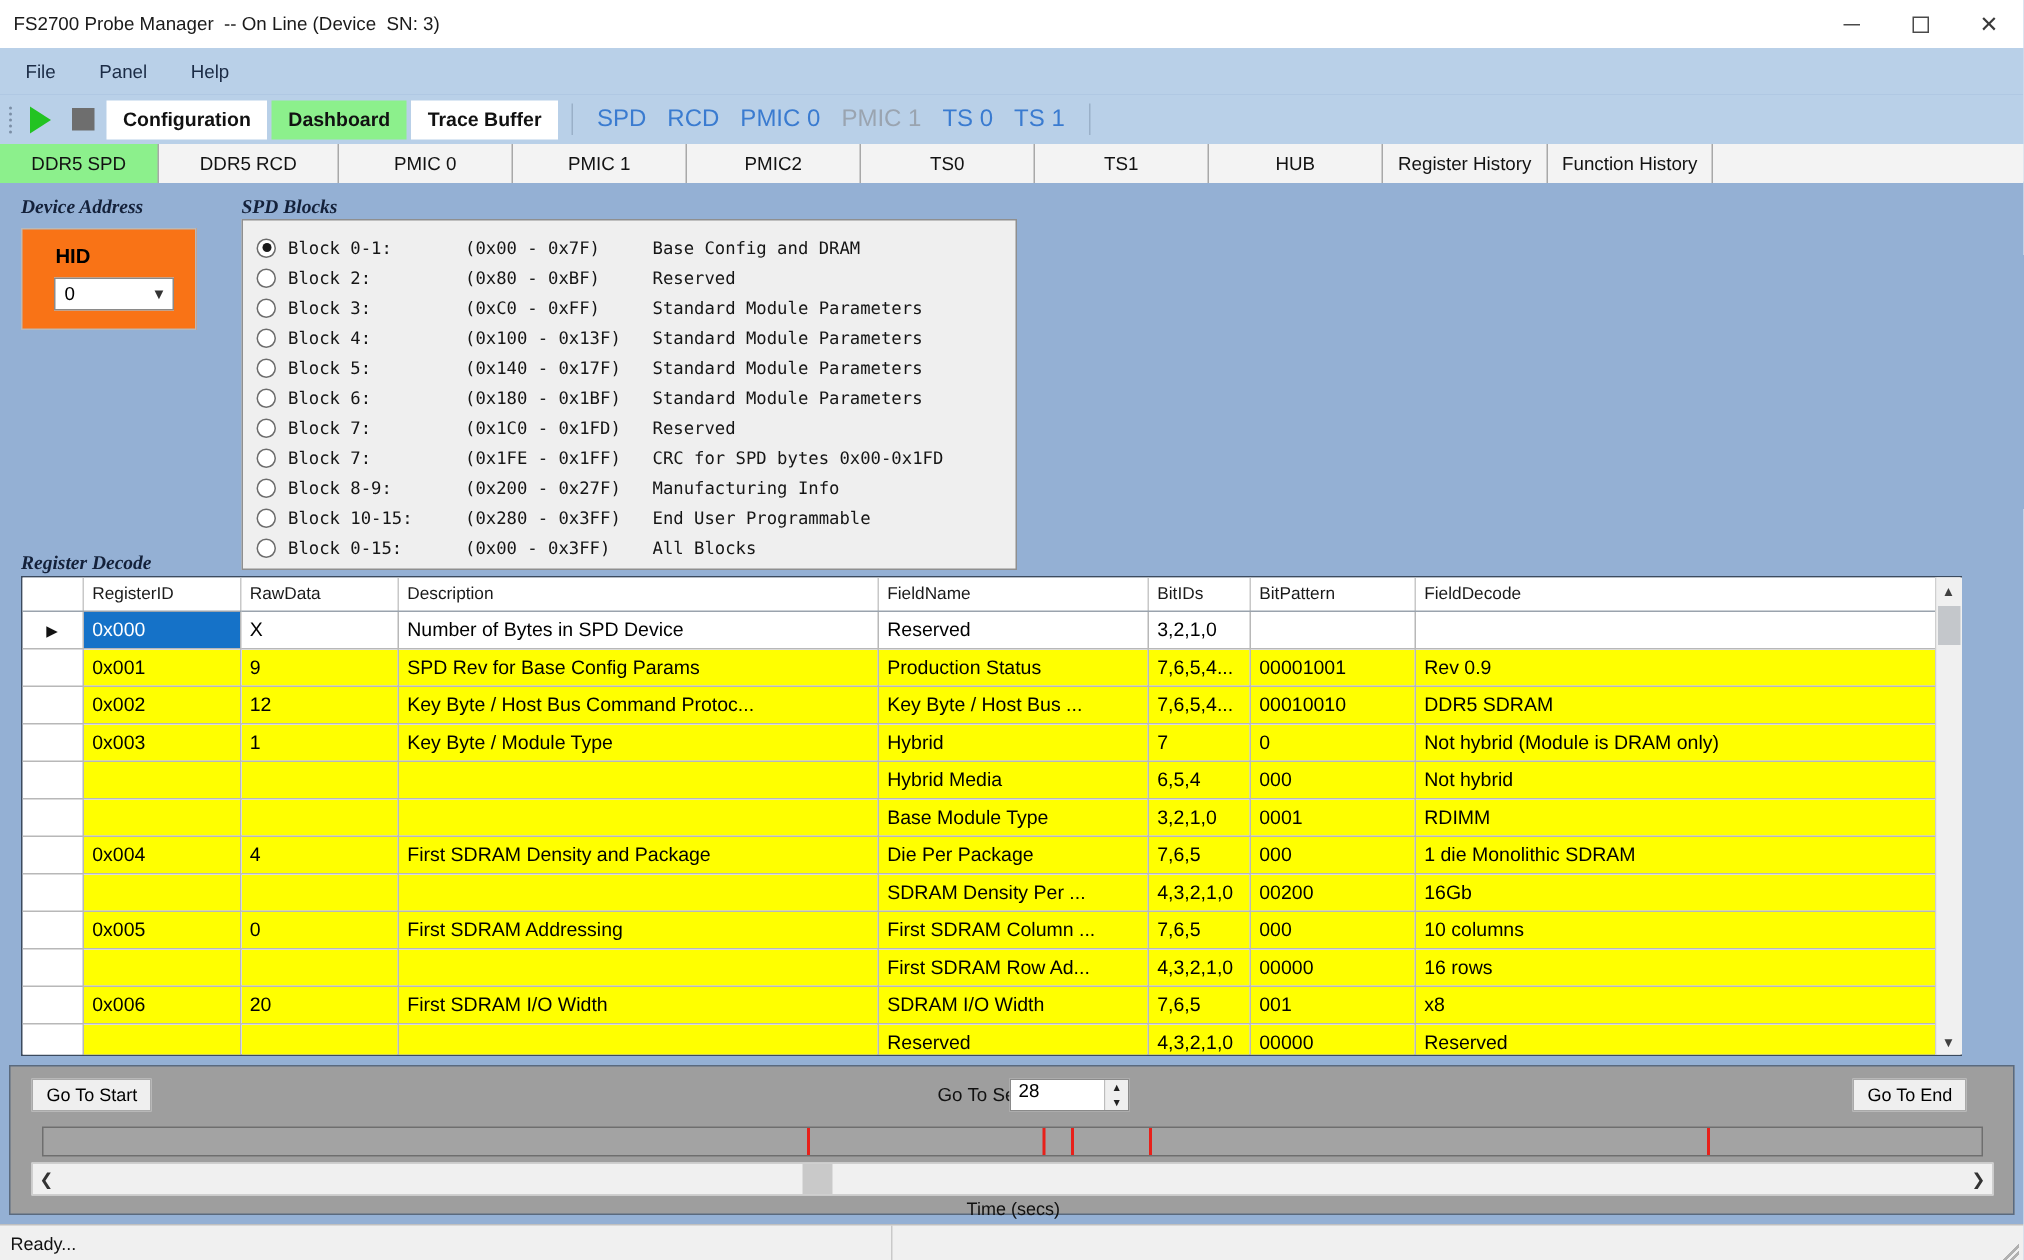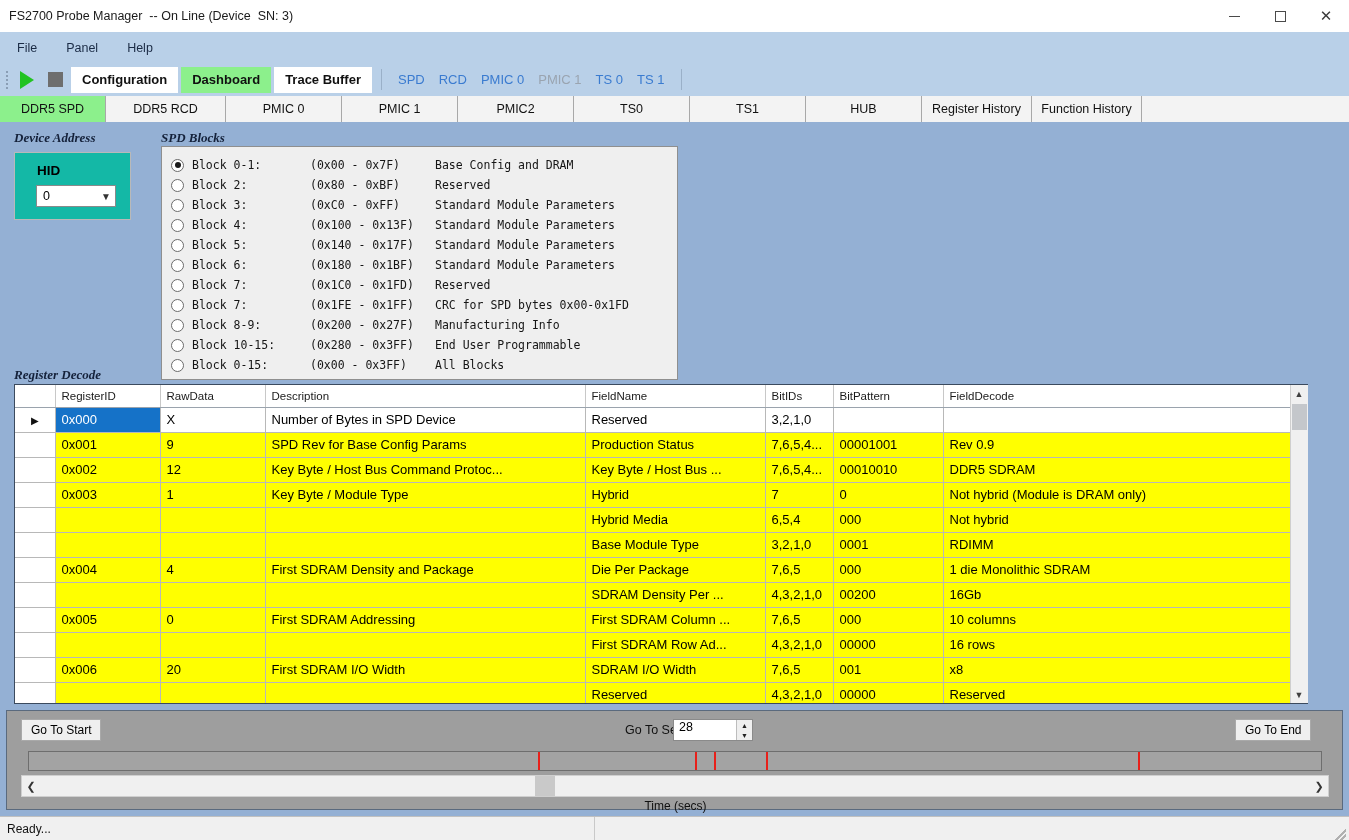--- a/index.html
+++ b/index.html
@@ -71,21 +71,21 @@
   .stop-sq { width: 15px; height: 15px; background: #6e6e6e; }
   .tbtn {
     height: 26px; padding: 0 11px; margin-left: 3px;
     display: flex; align-items: center; justify-content: center;
     font-size: 13px; font-weight: bold; color: #111; background: #ffffff;
     border: none;
   }
   .tbtn.active { background: #8cf08c; }
   .tsep { width: 1px; height: 21px; background: #9ab0c8; margin: 0 9px; }
   .tlink {
-    font-size: 13px; color: #3a7bd0; padding: 0 7px; height: 26px;
+    font-size: 16px; color: #3a7bd0; padding: 0 7px; height: 26px;
     display: flex; align-items: center; text-align: right;
   }
   .tlink.disabled { color: #9aa4b0; }
 
   
   .tabstrip {
     position: absolute; left: 0; top: 96px; width: 1349px; height: 26px;
     background: #f3f3f3;
     display: flex; align-items: stretch;
     border-bottom: 1px solid #7aa0c8;
@@ -107,21 +107,21 @@
   }
 
   .grouplabel {
     position: absolute;
     font-size: 13px; font-weight: bold; font-style: italic; color: #14213a;
     font-family: "Liberation Serif", serif;
   }
 
   .devaddr-box {
     position: absolute; left: 14px; top: 30px; width: 117px; height: 68px;
-    background: #14b8a6; border: 1px solid #b9b9b9;
+    background: #f97316; border: 1px solid #b9b9b9;
   }
   .devaddr-box .hidlabel {
     position: absolute; left: 22px; top: 10px;
     font-size: 13.5px; font-weight: bold; color: #000;
   }
   .combo {
     position: absolute; left: 21px; top: 32px; width: 80px; height: 22px;
     background: #ffffff; border: 1px solid #8a8a8a;
     display: flex; align-items: center;
     font-size: 12.5px; color: #000;

